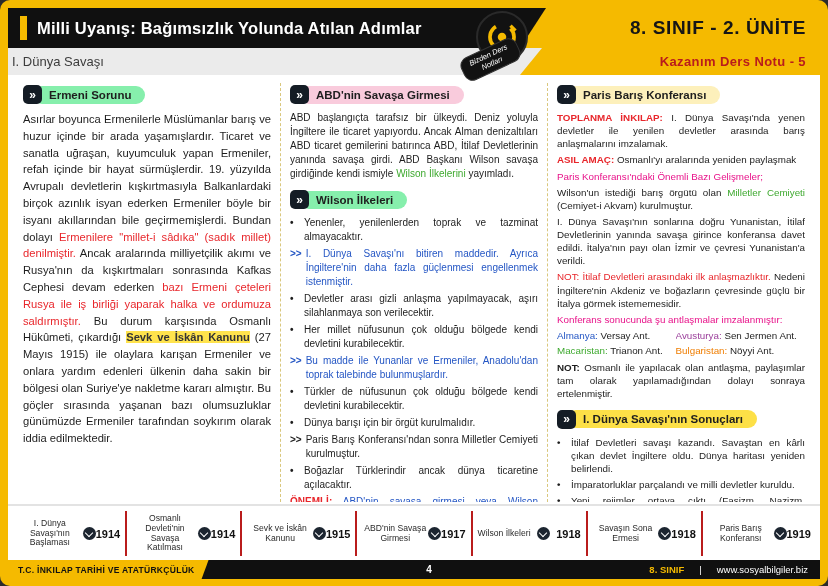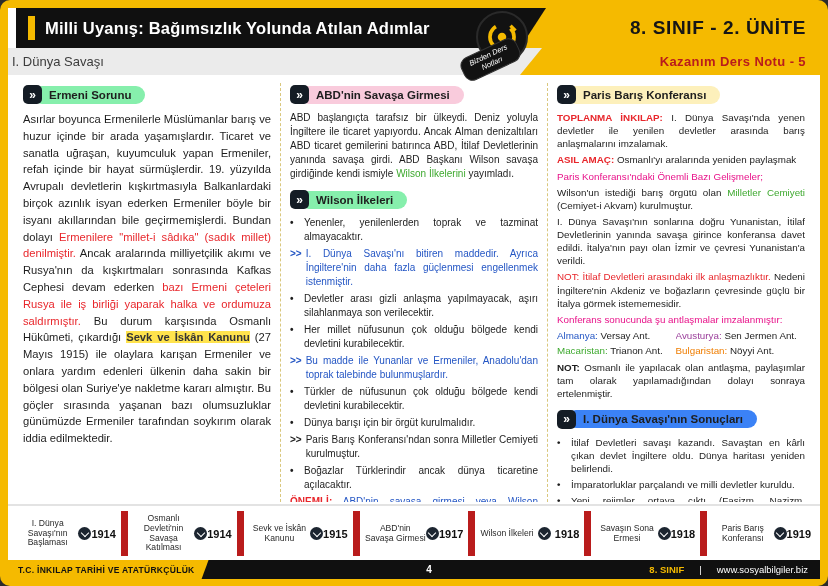--- a/index.html
+++ b/index.html
@@ -2,21 +2,21 @@
 <html><head>
 <meta charset="utf-8">
 <style>
   * { margin:0; padding:0; box-sizing:border-box; }
   html,body { background:#2b2b2b; }
   body { font-family:"Liberation Sans", sans-serif; }
   .page { width:828px; height:586px; background:#f5ba00; border-radius:10px; overflow:hidden; padding:8px 8px 7px 8px; position:relative; }
   .inner { width:100%; height:100%; background:#fff; display:flex; flex-direction:column; position:relative; }
 
   
-  .header { height:40px; background:#101010; display:flex; flex-shrink:0; position:relative;margin-left:8px; }
+  .header { height:40px; background:#101010; display:flex; flex-shrink:0; position:relative; }
   .header-left { flex:1; display:flex; align-items:center; gap:10px; padding-left:12px; min-width:0; }
   .header-accent { width:7px; height:24px; background:#f5ba00; flex-shrink:0; }
   .header-title { color:#ffffff; font-weight:bold; font-size:16.5px; letter-spacing:.2px; white-space:nowrap; }
   .header-right { width:300px; background:#f5ba00; display:flex; align-items:center; justify-content:flex-end; padding-right:14px; clip-path:polygon(26px 0, 100% 0, 100% 100%, 0 100%); }
   .header-unit { font-weight:bold; font-size:19px; color:#161616; letter-spacing:.6px; }
 
   
   .logo { position:absolute; left:468px; top:3px; z-index:6; width:80px; height:70px; pointer-events:none; }
   .logo-circle { width:52px; height:52px; border-radius:50%; background:#121212; border:2px solid #2a2a2a; display:flex; align-items:center; justify-content:center; }
   .logo-ribbon { position:absolute; left:-16px; top:36px; background:#121212; color:#fff; font-size:7.5px; font-style:italic; padding:3px 9px; border-radius:9px; text-align:center; line-height:1.15; transform:rotate(-25deg); border:1px solid #333; }
@@ -31,21 +31,21 @@
   .col { flex:1; padding:2px 9px 0; overflow:hidden; min-width:0; }
   .col + .col { border-left:1px dashed #d9c77d; }
 
   .section-head { display:flex; align-items:center; margin-bottom:7px; }
   .section-head.gap-top { margin-top:9px; }
   .sec-icon { width:19px; height:19px; background:#141c25; color:#fff; border-radius:5px; display:flex; align-items:center; justify-content:center; font-size:12px; font-weight:bold; z-index:1; flex-shrink:0; }
   .sec-pill { margin-left:-9px; padding:3px 14px 3px 16px; border-radius:12px; font-weight:bold; font-size:11.5px; color:#1e1e1e; white-space:nowrap; }
   .pill-green { background:#86efac; }
   .pill-pink  { background:#f9cbdc; }
   .pill-cream { background:#fdf0bb; }
-  .pill-yellow{ background:#3b82f6; }
+  .pill-yellow{ background:#fde047; }
 
   .para { text-align:justify; color:#1d1d1d; margin-bottom:5px; }
   .col-1 .para { font-size:11.2px; line-height:1.5; }
   .col-2 .para, .col-2 .bullet { font-size:10px; line-height:1.4; }
   .col-3 .para, .col-3 .bullet, .col-3 .treaty { font-size:9.8px; line-height:1.34; }
   .col-3 .para { margin-bottom:3px; }
 
   .bullet { display:flex; gap:4px; color:#1d1d1d; margin-bottom:3px; text-align:justify; }
   .bullet .marker { flex-shrink:0; min-width:10px; font-weight:bold; }
   .bullet-body { flex:1; }
@@ -61,21 +61,21 @@
   .seg-b  { color:#2456c4; }
   .seg-g  { color:#3ea92f; }
   .seg-m  { color:#e8138a; }
   .seg-pu { color:#9b3f9b; }
   .seg-o  { color:#ef7d00; }
   .seg-hl { background:#ffe34d; color:#333; font-weight:bold; }
 
   
   .timeline { height:56px; border-top:2px solid #e3e3e3; display:flex; background:#fff; flex-shrink:0; padding:5px 4px 4px; }
   .tl-item { flex:1; display:flex; flex-direction:row; align-items:center; justify-content:space-between; padding:0 5px; text-align:center; min-width:0; }
-  .tl-item + .tl-item { border-left:7px solid #b91c1c; }
+  .tl-item + .tl-item { border-left:2px solid #b91c1c; }
   .tl-title { font-size:8.6px; color:#2a2a2a; line-height:1.15; }
   .tl-circle { width:13px; height:13px; border-radius:50%; background:#1c2530; position:relative; margin:1px 0; flex-shrink:0; }
   .tl-circle::after { content:''; position:absolute; left:3.5px; top:2.8px; width:5px; height:5px; border-right:1.6px solid #fff; border-bottom:1.6px solid #fff; transform:rotate(45deg); }
   .tl-year { font-size:11px; font-weight:bold; color:#111; }
 
   
   .footer { height:19px; background:#101010; display:flex; align-items:center; flex-shrink:0; }
   .footer-label { background:#f5ba00; color:#111; font-weight:bold; font-size:8.5px; padding:0 14px 0 10px; height:100%; display:flex; align-items:center; letter-spacing:.3px; clip-path:polygon(0 0, 100% 0, calc(100% - 7px) 100%, 0 100%); white-space:nowrap; }
   .footer-page { flex:1; text-align:center; color:#fff; font-size:10px; font-weight:bold; }
   .footer-right { color:#fff; font-size:9.5px; padding-right:12px; display:flex; gap:15px; align-items:center; white-space:nowrap; }

